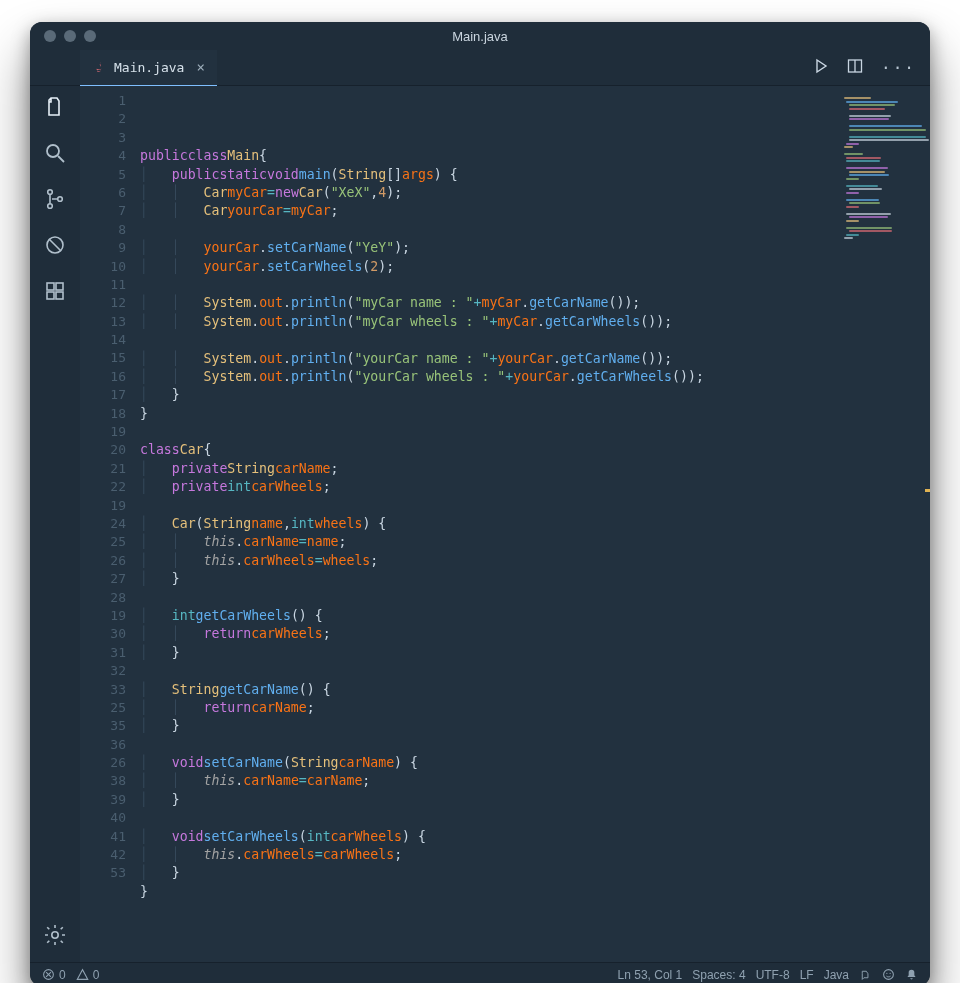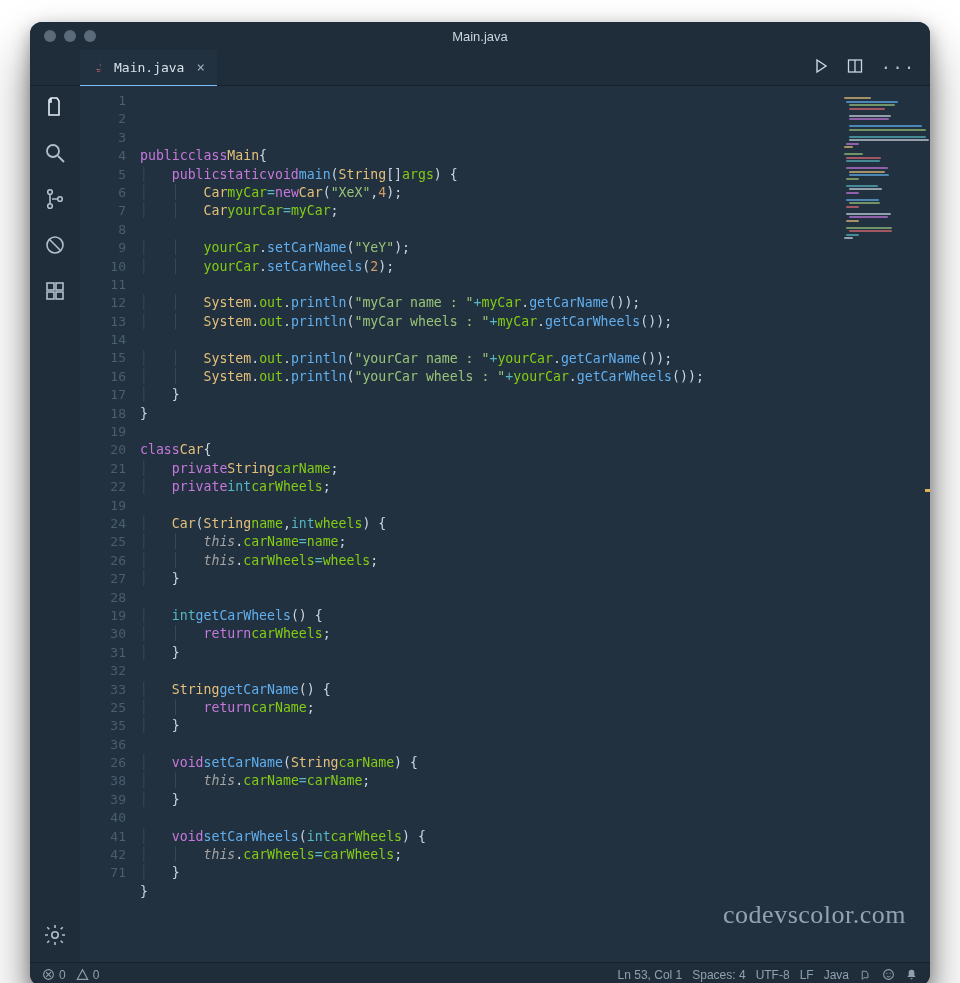--- a/index.html
+++ b/index.html
@@ -140,21 +140,21 @@
     position: relative;
   }
   .row { height: 18.4px; display:flex; align-items:center;text-align:center; }
   .guide { color: #35485a; }
 
   
   .kw   { color: #c678dd; }   
   .type { color: #e5c07b; }   
   .t2   { color: #56b6c2; }   
   .fn   { color: #61afef; }   
-  .id   { color: #84cc16; }   
+  .id   { color: #f97316; }   
   .str  { color: #98c379; }
   .num  { color: #d19a66; }
   .pun  { color: #c9d6e2; }
   .this { color: #a3a3a3; font-style: italic; }
   .op   { color: #56b6c2; }
 
   .minimap {
     position: absolute;
     top: 6px; right: 4px;
     width: 82px; height: 130px;
@@ -312,21 +312,21 @@
           <div>33</div>
           <div>25</div>
           <div>35</div>
           <div>36</div>
           <div>26</div>
           <div>38</div>
           <div>39</div>
           <div>40</div>
           <div>41</div>
           <div>42</div>
-          <div>71</div>
+          <div>53</div>
         </div>
       <div class="code" id="code">
         <div class="row">&nbsp;</div><div class="row"><span class="kw">public</span> <span class="kw">class</span> <span class="type">Main</span> <span class="pun">{</span></div><div class="row"><span class="guide">│   </span><span class="kw">public</span> <span class="kw">static</span> <span class="kw">void</span> <span class="fn">main</span><span class="pun">(</span><span class="type">String</span><span class="pun">[]</span> <span class="id">args</span><span class="pun">) {</span></div><div class="row"><span class="guide">│   </span><span class="guide">│   </span><span class="type">Car</span> <span class="id">myCar</span> <span class="op">=</span> <span class="kw">new</span> <span class="type">Car</span><span class="pun">(</span><span class="str">"XeX"</span><span class="pun">,</span> <span class="num">4</span><span class="pun">);</span></div><div class="row"><span class="guide">│   </span><span class="guide">│   </span><span class="type">Car</span> <span class="id">yourCar</span> <span class="op">=</span> <span class="id">myCar</span><span class="pun">;</span></div><div class="row">&nbsp;</div><div class="row"><span class="guide">│   </span><span class="guide">│   </span><span class="id">yourCar</span><span class="pun">.</span><span class="fn">setCarName</span><span class="pun">(</span><span class="str">"YeY"</span><span class="pun">);</span></div><div class="row"><span class="guide">│   </span><span class="guide">│   </span><span class="id">yourCar</span><span class="pun">.</span><span class="fn">setCarWheels</span><span class="pun">(</span><span class="num">2</span><span class="pun">);</span></div><div class="row">&nbsp;</div><div class="row"><span class="guide">│   </span><span class="guide">│   </span><span class="type">System</span><span class="pun">.</span><span class="id">out</span><span class="pun">.</span><span class="fn">println</span><span class="pun">(</span><span class="str">"myCar name : "</span> <span class="op">+</span> <span class="id">myCar</span><span class="pun">.</span><span class="fn">getCarName</span><span class="pun">());</span></div><div class="row"><span class="guide">│   </span><span class="guide">│   </span><span class="type">System</span><span class="pun">.</span><span class="id">out</span><span class="pun">.</span><span class="fn">println</span><span class="pun">(</span><span class="str">"myCar wheels : "</span> <span class="op">+</span> <span class="id">myCar</span><span class="pun">.</span><span class="fn">getCarWheels</span><span class="pun">());</span></div><div class="row">&nbsp;</div><div class="row"><span class="guide">│   </span><span class="guide">│   </span><span class="type">System</span><span class="pun">.</span><span class="id">out</span><span class="pun">.</span><span class="fn">println</span><span class="pun">(</span><span class="str">"yourCar name : "</span> <span class="op">+</span> <span class="id">yourCar</span><span class="pun">.</span><span class="fn">getCarName</span><span class="pun">());</span></div><div class="row"><span class="guide">│   </span><span class="guide">│   </span><span class="type">System</span><span class="pun">.</span><span class="id">out</span><span class="pun">.</span><span class="fn">println</span><span class="pun">(</span><span class="str">"yourCar wheels : "</span> <span class="op">+</span> <span class="id">yourCar</span><span class="pun">.</span><span class="fn">getCarWheels</span><span class="pun">());</span></div><div class="row"><span class="guide">│   </span><span class="pun">}</span></div><div class="row"><span class="pun">}</span></div><div class="row">&nbsp;</div><div class="row"><span class="kw">class</span> <span class="type">Car</span> <span class="pun">{</span></div><div class="row"><span class="guide">│   </span><span class="kw">private</span> <span class="type">String</span> <span class="id">carName</span><span class="pun">;</span></div><div class="row"><span class="guide">│   </span><span class="kw">private</span> <span class="t2">int</span> <span class="id">carWheels</span><span class="pun">;</span></div><div class="row">&nbsp;</div><div class="row"><span class="guide">│   </span><span class="type">Car</span><span class="pun">(</span><span class="type">String</span> <span class="id">name</span><span class="pun">,</span> <span class="t2">int</span> <span class="id">wheels</span><span class="pun">) {</span></div><div class="row"><span class="guide">│   </span><span class="guide">│   </span><span class="this">this</span><span class="pun">.</span><span class="id">carName</span> <span class="op">=</span> <span class="id">name</span><span class="pun">;</span></div><div class="row"><span class="guide">│   </span><span class="guide">│   </span><span class="this">this</span><span class="pun">.</span><span class="id">carWheels</span> <span class="op">=</span> <span class="id">wheels</span><span class="pun">;</span></div><div class="row"><span class="guide">│   </span><span class="pun">}</span></div><div class="row">&nbsp;</div><div class="row"><span class="guide">│   </span><span class="t2">int</span> <span class="fn">getCarWheels</span><span class="pun">() {</span></div><div class="row"><span class="guide">│   </span><span class="guide">│   </span><span class="kw">return</span> <span class="id">carWheels</span><span class="pun">;</span></div><div class="row"><span class="guide">│   </span><span class="pun">}</span></div><div class="row">&nbsp;</div><div class="row"><span class="guide">│   </span><span class="type">String</span> <span class="fn">getCarName</span><span class="pun">() {</span></div><div class="row"><span class="guide">│   </span><span class="guide">│   </span><span class="kw">return</span> <span class="id">carName</span><span class="pun">;</span></div><div class="row"><span class="guide">│   </span><span class="pun">}</span></div><div class="row">&nbsp;</div><div class="row"><span class="guide">│   </span><span class="kw">void</span> <span class="fn">setCarName</span><span class="pun">(</span><span class="type">String</span> <span class="id">carName</span><span class="pun">) {</span></div><div class="row"><span class="guide">│   </span><span class="guide">│   </span><span class="this">this</span><span class="pun">.</span><span class="id">carName</span> <span class="op">=</span> <span class="id">carName</span><span class="pun">;</span></div><div class="row"><span class="guide">│   </span><span class="pun">}</span></div><div class="row">&nbsp;</div><div class="row"><span class="guide">│   </span><span class="kw">void</span> <span class="fn">setCarWheels</span><span class="pun">(</span><span class="t2">int</span> <span class="id">carWheels</span><span class="pun">) {</span></div><div class="row"><span class="guide">│   </span><span class="guide">│   </span><span class="this">this</span><span class="pun">.</span><span class="id">carWheels</span> <span class="op">=</span> <span class="id">carWheels</span><span class="pun">;</span></div><div class="row"><span class="guide">│   </span><span class="pun">}</span></div><div class="row"><span class="pun">}</span></div><div class="row">&nbsp;</div><div class="mod-marker"></div>
       </div>
 
       <div class="minimap" id="minimap">
           <div class="mline" style="width: 8px; margin-left: 0px; background: transparent; opacity: 0;"></div>
           <div class="mline" style="width: 27px; margin-left: 0px; background: rgb(229, 192, 123); opacity: 0.75;"></div>
           <div class="mline" style="width: 52px; margin-left: 2.4px; background: rgb(97, 175, 239); opacity: 0.75;"></div>
           <div class="mline" style="width: 46px; margin-left: 4.8px; background: rgb(152, 195, 121); opacity: 0.75;"></div>
@@ -364,21 +364,20 @@
           <div class="mline" style="width: 39px; margin-left: 4.8px; background: rgb(198, 120, 221); opacity: 0.75;"></div>
           <div class="mline" style="width: 13px; margin-left: 2.4px; background: rgb(229, 192, 123); opacity: 0.75;"></div>
           <div class="mline" style="width: 8px; margin-left: 0px; background: transparent; opacity: 0;"></div>
           <div class="mline" style="width: 46px; margin-left: 2.4px; background: rgb(152, 195, 121); opacity: 0.75;"></div>
           <div class="mline" style="width: 43px; margin-left: 4.8px; background: rgb(224, 108, 117); opacity: 0.75;"></div>
           <div class="mline" style="width: 13px; margin-left: 2.4px; background: rgb(86, 182, 194); opacity: 0.75;"></div>
           <div class="mline" style="width: 9px; margin-left: 0px; background: rgb(201, 214, 226); opacity: 0.75;"></div>
           <div class="mline" style="width: 8px; margin-left: 0px; background: transparent; opacity: 0;"></div>
         </div>
 
-      <div class="watermark">codevscolor.com</div>
     </div>
   </div>
 
   <div class="statusbar">
     <span class="sbitem">
       <svg class="sicon" viewBox="0 0 16 16">
           <circle cx="8" cy="8" r="6" fill="none" stroke="currentColor" stroke-width="1.3"></circle>
           <path stroke="currentColor" stroke-width="1.3" d="M5 5l6 6M11 5l-6 6"></path>
         </svg>
       <span>0</span>

